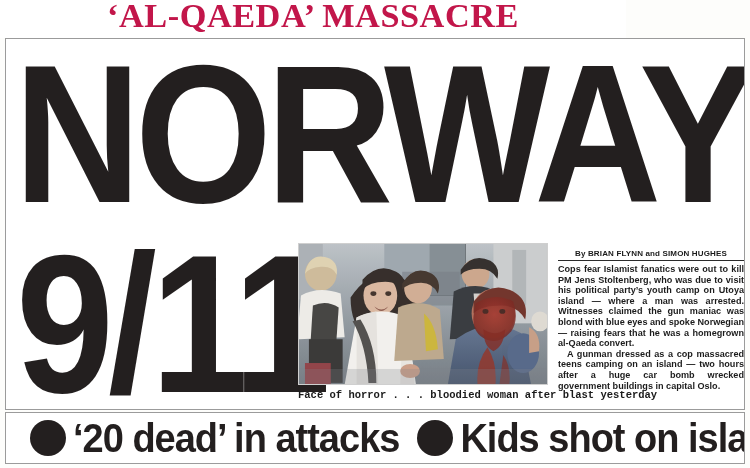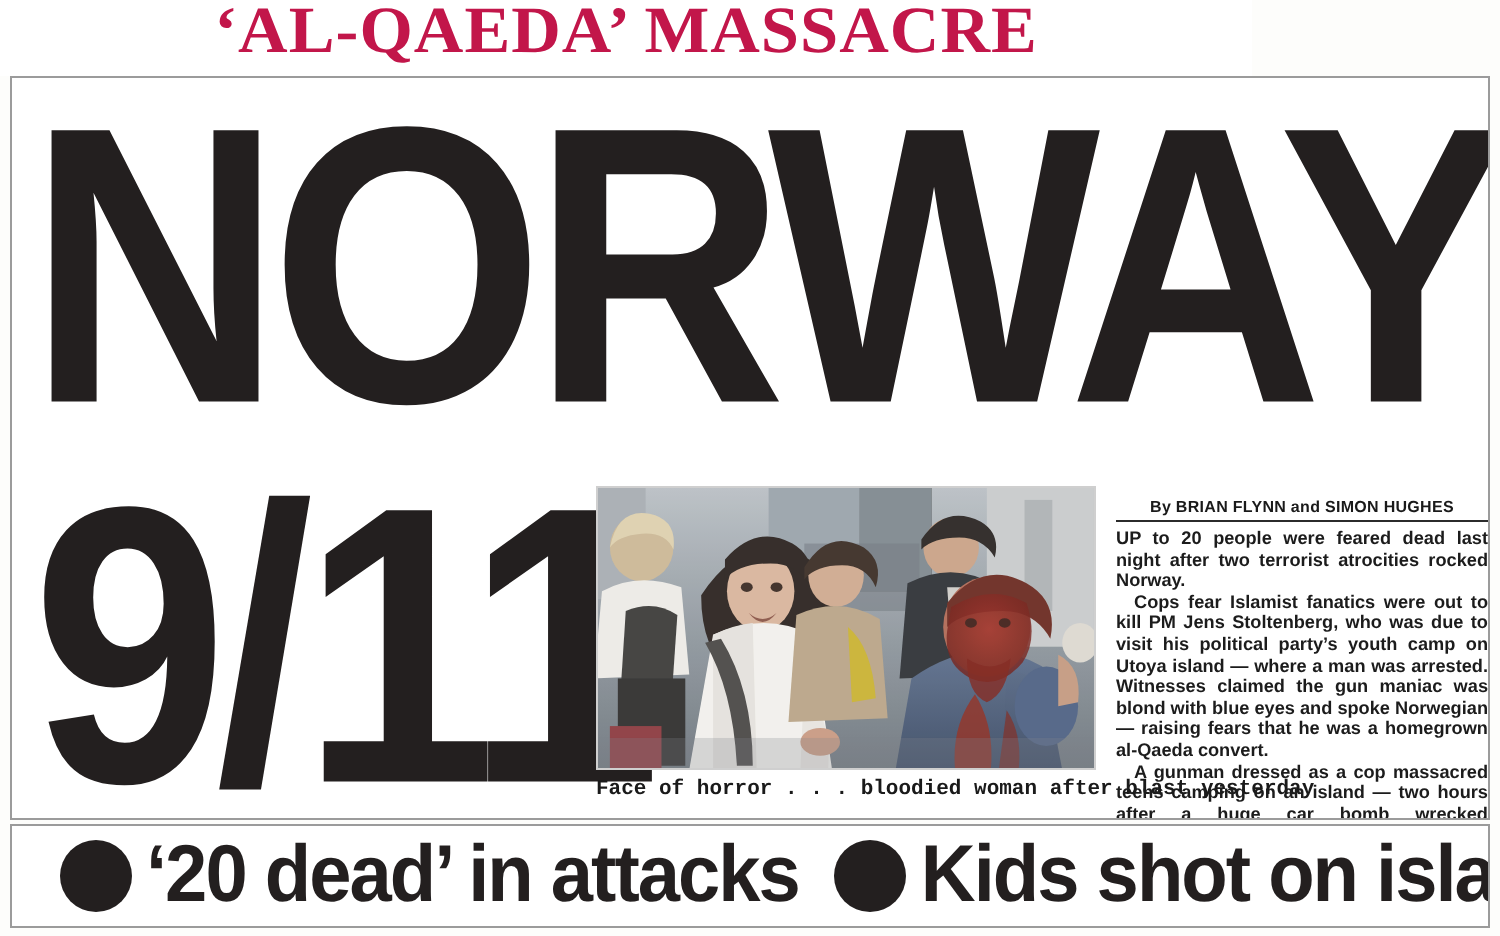--- a/index.html
+++ b/index.html
@@ -288,21 +288,20 @@
           <rect x="0" y="126" width="250" height="16" fill="#7e858b" opacity="0.25"></rect>
         </svg>
       </div>
       <div class="photo-caption">Face of horror . . . bloodied woman after blast yesterday</div>
 
     </div>
 
     <div class="story-col">
       <div class="byline">By BRIAN FLYNN and SIMON HUGHES</div>
       <div class="story-body">
-        <p>UP to 20 people were feared dead last night after two terrorist atrocities rocked Norway.</p>
         <p>Cops fear Islamist fanatics were out to kill PM Jens Stoltenberg, who was due to visit his political party’s youth camp on Utoya island — where a man was arrested. Witnesses claimed the gun maniac was blond with blue eyes and spoke Norwegian — raising fears that he was a homegrown al-Qaeda convert.</p>
         <p>A gunman dressed as a cop massacred teens camping on an island — two hours after a huge car bomb wrecked government buildings in capital Oslo.</p>
       </div>
 
     </div>
 
   </div>
 
   <div class="teaser-band">
     <div class="teaser teaser-1">

